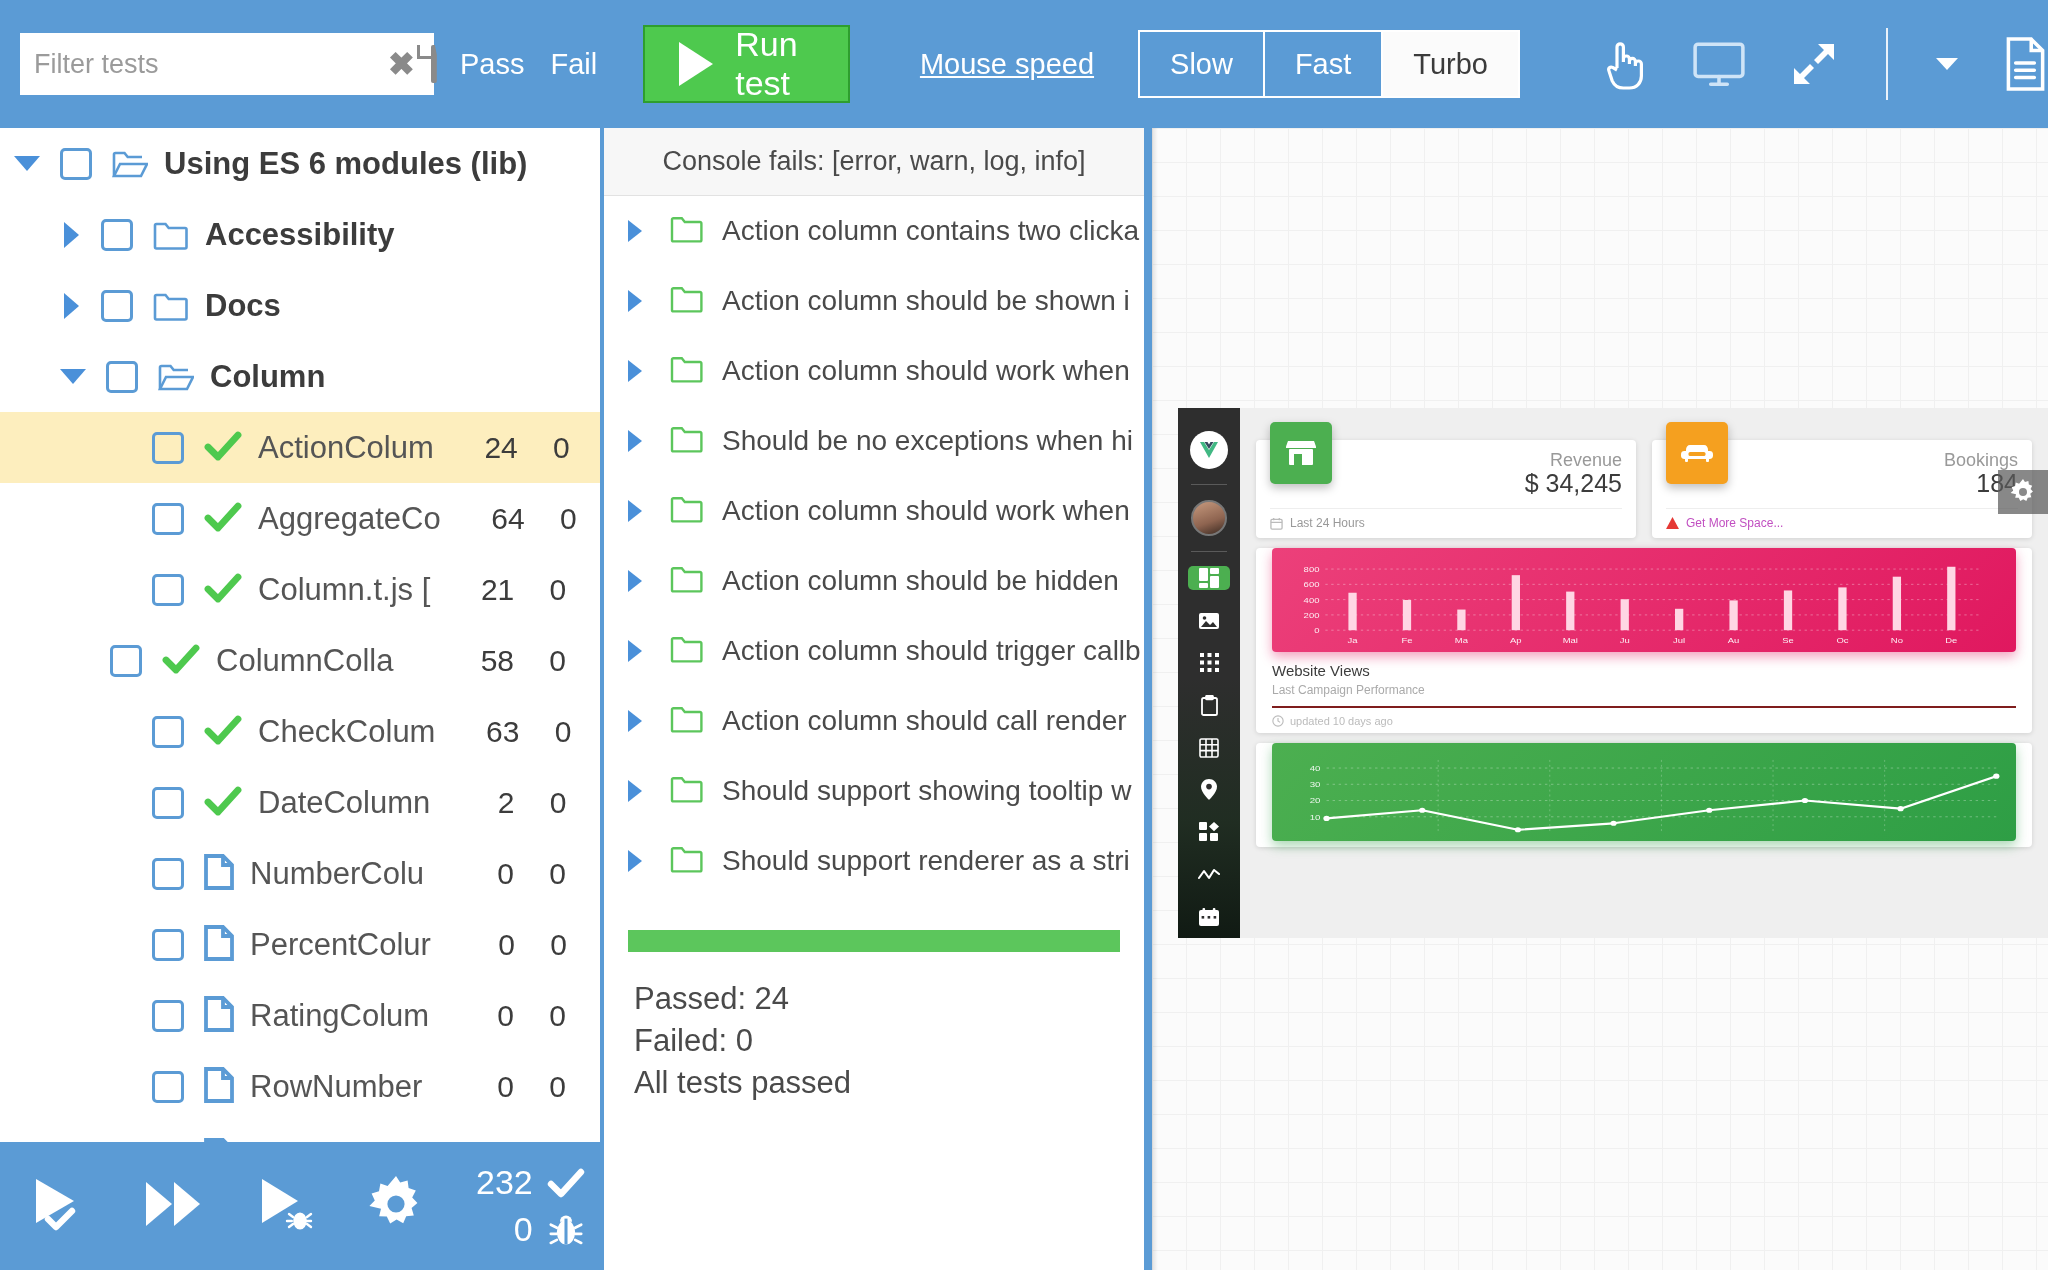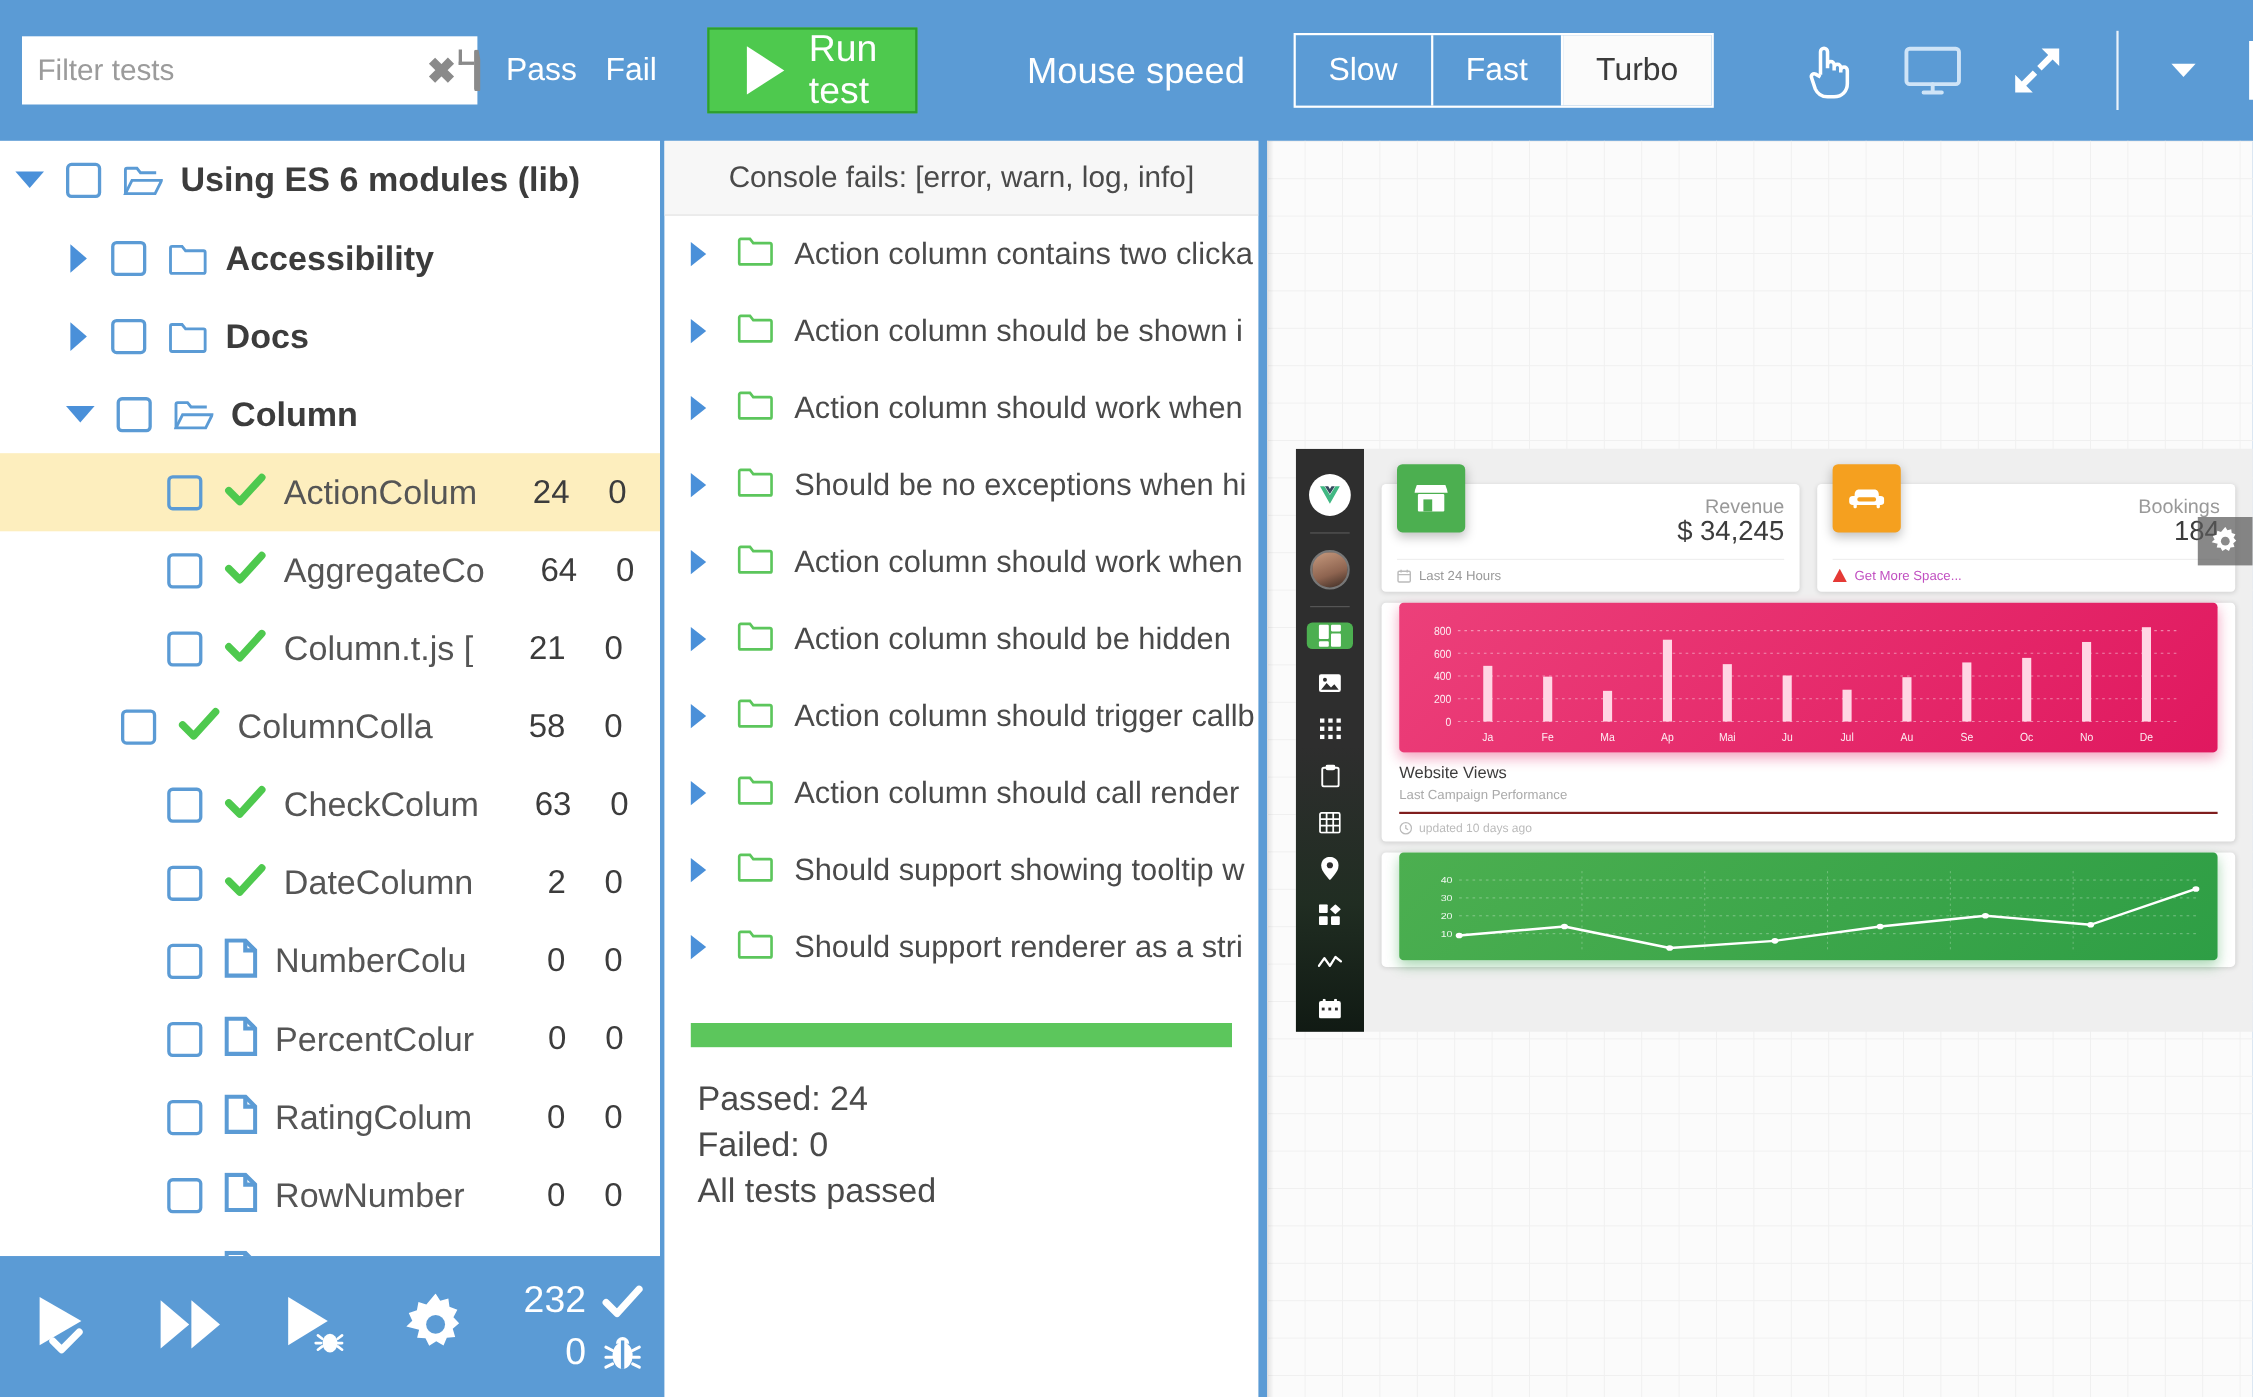--- a/index.html
+++ b/index.html
@@ -46,21 +46,21 @@
   #run-test-btn {
     margin-left: 46px; background: #4ec94e; border: 2px solid #2e9e2e;
     height: 78px; padding: 0 34px; display: flex; align-items: center;
     gap: 22px; cursor: pointer;
   }
   #run-test-btn .play {
     width: 0; height: 0; border-left: 34px solid #fff;
     border-top: 22px solid transparent; border-bottom: 22px solid transparent;
   }
   #run-test-btn .label { color: #fff; font-size: 34px; }
-  #mouse-speed-label { color: #fff; font-size: 33px; margin-left: 100px; white-space: nowrap; }
+  #mouse-speed-label { color: #fff; font-size: 29px; margin-left: 70px; white-space: nowrap; text-decoration: underline; }
   #speed-group { margin-left: 44px; display: flex; border: 2px solid #fff; height: 68px; }
   .speed-btn {
     color: #fff; font-size: 29px; padding: 0 30px; display: flex;
     align-items: center; cursor: pointer; border-right: 2px solid #fff;
   }
   .speed-btn:last-child { border-right: none; }
   .speed-btn.active { background: #fbfbfb; color: #3b3b3b; }
   #tb-icons { margin-left: 78px; display: flex; align-items: center; gap: 44px; }
   .tb-icon { cursor: pointer; display: flex; align-items: center; }
   .tb-sep { width: 2px; height: 72px; background: #eaf2fa; margin: 0 4px; }
@@ -162,21 +162,21 @@
   .stat-value { text-align: right; font-size: 25px; color: #3c3c3c; margin-top: -2px; }
   .stat-foot { border-top: 1px solid #eee; margin-top: 10px; padding-top: 7px; display: flex; align-items: center; gap: 7px; font-size: 12px; color: #999; }
   #gear-overlay {
     position: absolute; right: 0; top: 62px; width: 50px; height: 44px;
     background: rgba(90,90,90,.72); display:flex;align-items:center;justify-content:center;
     z-index: 6; cursor: pointer;
   }
   .chartcard { background: #fff; border-radius: 4px; box-shadow: 0 1px 5px rgba(0,0,0,.13); margin-top: 20px; padding-bottom: 6px; }
   .chart-pink {
     margin: -10px 16px 0 16px; background: linear-gradient(135deg,#ec407a,#e0185f);
-    border-radius: 4px; height: 136px; position: relative; box-shadow: 0 5px 12px rgba(224,24,95,.4);
+    border-radius: 4px; height: 104px; position: relative; box-shadow: 0 5px 12px rgba(224,24,95,.4);
     padding: 9px 28px 4px 6px;
   }
   .chart-green {
     margin: -10px 16px 0 16px; background: linear-gradient(135deg,#4caf50,#2e9e45);
     border-radius: 4px; height: 98px; position: relative; box-shadow: 0 5px 12px rgba(46,158,69,.4);
     padding: 9px 10px 4px 6px;
   }
   .chart-title { font-size: 15px; color: #3c3c3c; margin: 10px 0 0 16px; }
   .chart-sub { font-size: 12px; color: #aaa; margin: 4px 0 0 16px; }
   .chart-foot { border-top: 2px solid #7f1d1d; margin: 9px 16px 0 16px; padding-top: 7px; font-size: 11px; color: #bbb; display:flex; align-items:center; gap:6px; }

